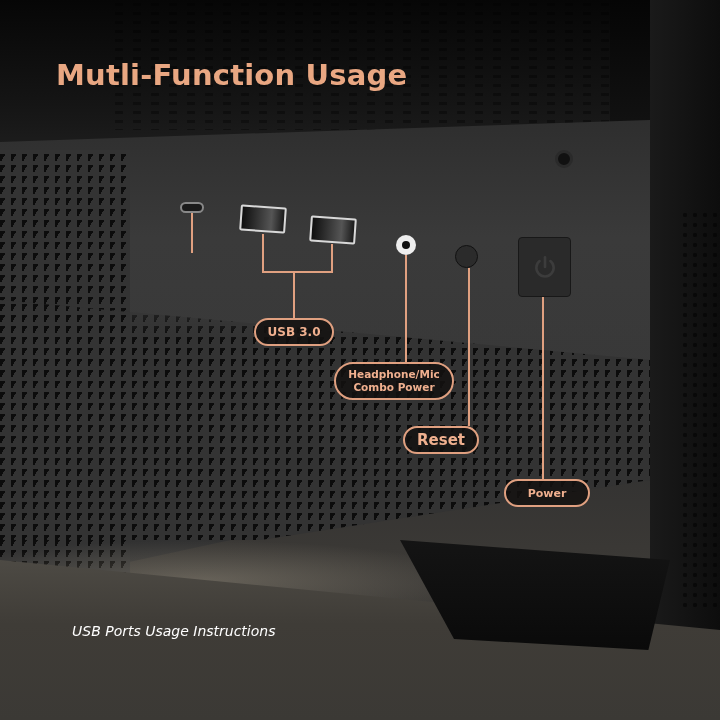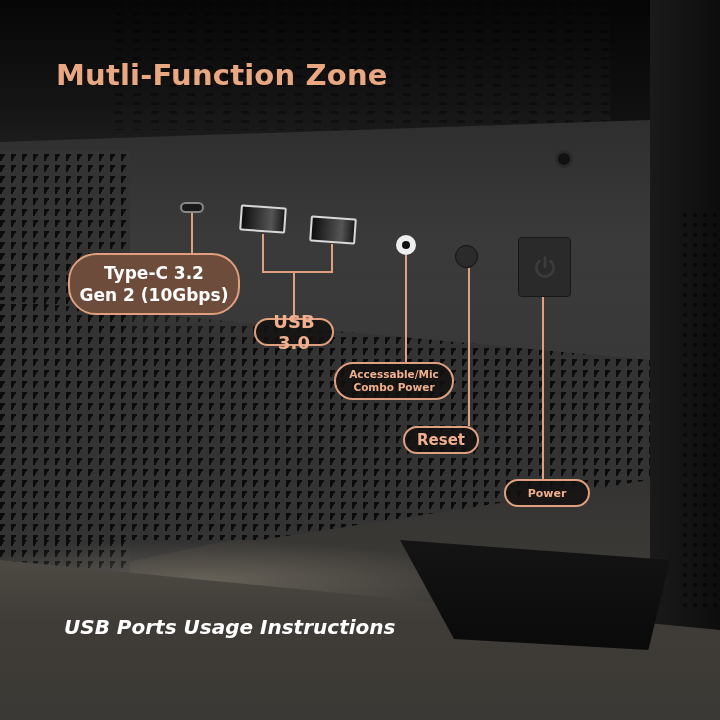--- a/index.html
+++ b/index.html
@@ -40,21 +40,21 @@
     clip-path:polygon(0 0,100% 70px,100% 100%,0 100%);}
   .floor-glow{position:absolute;left:-80px;top:540px;width:560px;height:80px;border-radius:50%;
     background:radial-gradient(ellipse at center,rgba(180,170,150,.35),rgba(0,0,0,0) 70%);}
   .foot{position:absolute;left:400px;top:540px;width:270px;height:110px;
     background:linear-gradient(180deg,#141414,#0a0a0a);
     clip-path:polygon(0 0,100% 20px,92% 100%,20% 90%);}
 
   
   .title{position:absolute;left:56px;top:58px;margin:0;color:#e9a782;font-size:29px;font-weight:bold;letter-spacing:.2px;}
   .subtitle{position:absolute;left:56px;top:104px;width:520px;margin:0;color:#f1f1f1;font-size:14.6px;line-height:21px;}
-  .section-heading{position:absolute;left:56px;top:607px;margin:8px;color:#fff;font-size:20px;font-style:italic;font-weight:bold;}
+  .section-heading{position:absolute;left:56px;top:607px;margin:16px;color:#fff;font-size:14px;font-style:italic;font-weight:normal;}
   .section-body{position:absolute;left:56px;top:637px;width:640px;margin:0;color:#e6e6e6;font-size:14.3px;line-height:21px;}
 
   
   .port{position:absolute;box-sizing:border-box;}
   .type-c{left:180px;top:202px;width:24px;height:11px;border-radius:6px;background:#1a1a1a;border:2px solid #888;}
   .usb-a{width:46px;height:26px;background:linear-gradient(90deg,#0e0e0e,#555 70%,#1a1a1a);border:2px solid #d8d8d8;border-radius:2px;}
   .usb1{left:240px;top:206px;transform:rotate(4deg);}
   .usb2{left:310px;top:217px;transform:rotate(4deg);}
   .jack{left:396px;top:235px;width:20px;height:20px;border-radius:50%;background:#eee;}
   .jack::after{content:"";position:absolute;left:6px;top:6px;width:8px;height:8px;border-radius:50%;background:#111;}
@@ -65,21 +65,21 @@
 
   
   .line{position:absolute;background:#e0a080;}
   .v{width:2px;} .h{height:2px;}
 
   
   .pill{position:absolute;box-sizing:border-box;border:2px solid #e0a080;border-radius:22px;
     color:#f0b08f;font-weight:bold;display:flex;align-items:center;justify-content:center;text-align:center;
     background:rgba(20,18,16,.85);}
   .pill-typec{left:68px;top:253px;width:172px;height:62px;background:#6e4c3c;color:#fff;font-size:17px;line-height:22px;border-radius:28px;}
-  .pill-usb{left:254px;top:318px;width:80px;height:28px;font-size:18px;}
+  .pill-usb{left:254px;top:318px;width:80px;height:28px;font-size:12px;}
   .pill-jack{left:334px;top:362px;width:120px;height:38px;font-size:10.5px;line-height:13px;border-radius:19px;}
   .pill-reset{left:403px;top:426px;width:76px;height:28px;font-size:15px;}
   .pill-power{left:504px;top:479px;width:86px;height:28px;font-size:11px;}
 </style>
 </head>
 <body>
 
 <div class="stage">
   <div class="top-panel">
       <div class="top-hex"></div>
@@ -88,21 +88,21 @@
   <div class="plate-screw"></div>
   <div class="mesh mesh-left"></div>
   <div class="mesh mesh-low"></div>
   <div class="mesh-fade"></div>
   <div class="right-side"></div>
   <div class="right-mesh"></div>
   <div class="floor-glow"></div>
   <div class="floor"></div>
   <div class="foot"></div>
 
-  <h1 class="title">Mutli-Function Zone</h1>
+  <h1 class="title">Mutli-Function Usage</h1>
 
   <div class="port type-c"></div>
   <div class="port usb-a usb1"></div>
   <div class="port usb-a usb2"></div>
   <div class="port jack"></div>
   <div class="port reset"></div>
   <div class="port power">
     <svg viewBox="0 0 24 24" fill="none" stroke="#3c3c3c" stroke-width="2.4" stroke-linecap="round">
       <path d="M7 6.5a8 8 0 1 0 10 0"></path>
         <line x1="12" y1="3" x2="12" y2="12"></line>
@@ -111,24 +111,21 @@
 
   <div class="line v" style="left:191px;top:213px;height:40px;"></div>
   <div class="line v" style="left:262px;top:234px;height:38px;"></div>
   <div class="line v" style="left:331px;top:244px;height:28px;"></div>
   <div class="line h" style="left:262px;top:271px;width:71px;"></div>
   <div class="line v" style="left:293px;top:271px;height:47px;"></div>
   <div class="line v" style="left:405px;top:255px;height:107px;"></div>
   <div class="line v" style="left:468px;top:268px;height:158px;"></div>
   <div class="line v" style="left:542px;top:297px;height:182px;"></div>
 
-  <div class="pill pill-typec">
-    <span><span>Type-C 3.2</span><br><span>Gen 2 (10Gbps)</span></span>
-  </div>
   <div class="pill pill-usb">USB 3.0</div>
   <div class="pill pill-jack">
-    <span><span>Accessable/Mic</span><br><span>Combo Power</span></span>
+    <span><span>Headphone/Mic</span><br><span>Combo Power</span></span>
   </div>
   <div class="pill pill-reset">Reset</div>
   <div class="pill pill-power">Power</div>
 
   <h2 class="section-heading">USB Ports Usage Instructions</h2>
 </div>
 
 </body></html>

